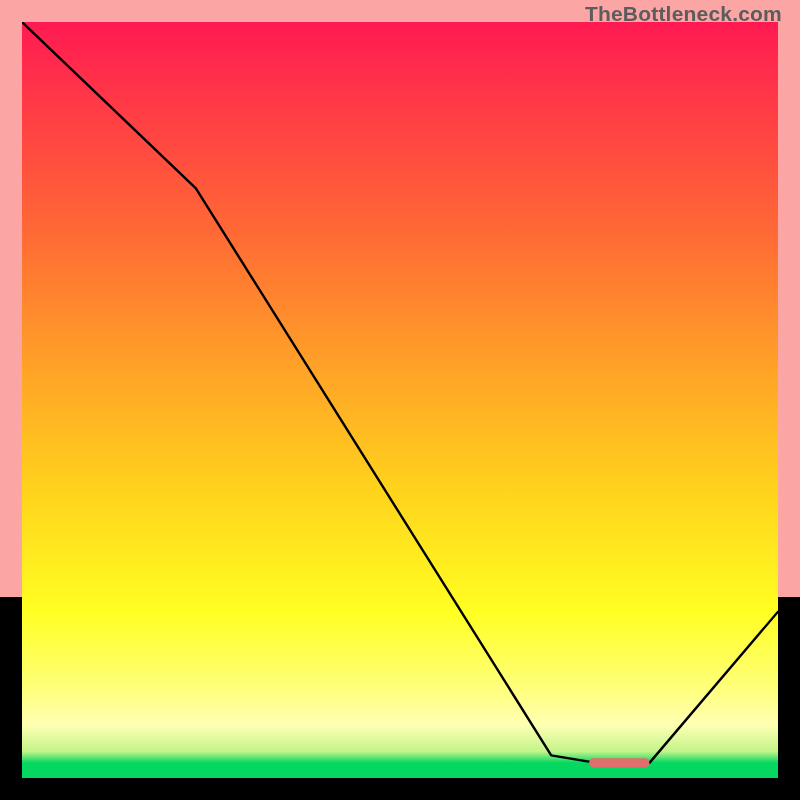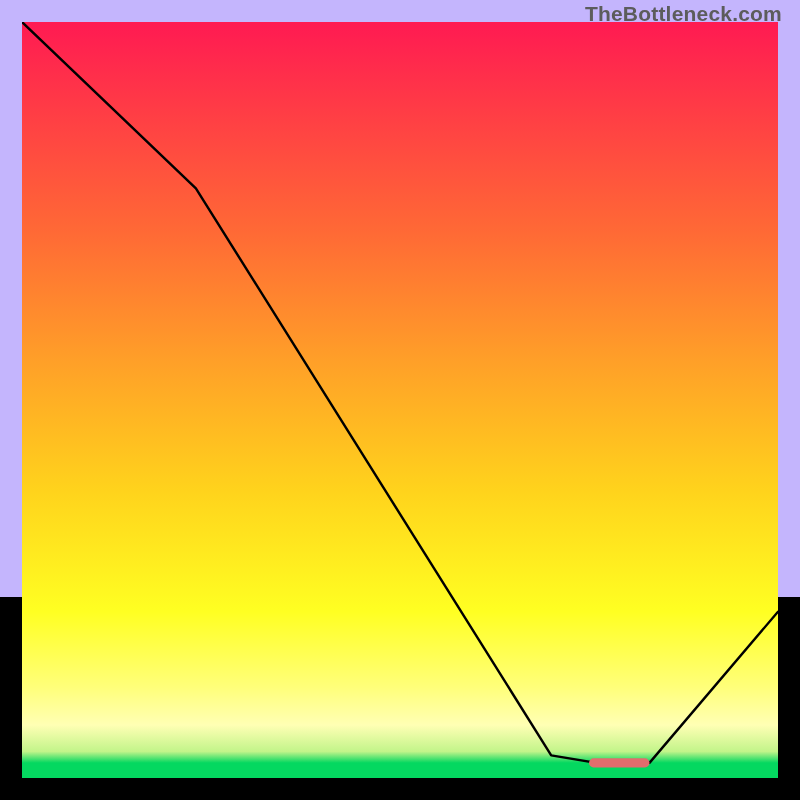--- a/index.html
+++ b/index.html
@@ -8,21 +8,21 @@
     width: 800px;
     height: 800px;
     background: #000;
     font-family: Arial, Helvetica, sans-serif;
     overflow: hidden;
   }
   .stage {
     position: relative;
     width: 800px;
     height: 597px;
-    background: #c4b5fd;
+    background: #fca5a5;
   }
   .plot-area {
     position: absolute;
     left: 22px;
     top: 22px;
     width: 756px;
     height: 756px;
     background: linear-gradient(
       to bottom,
       #ff1a52 0%,

